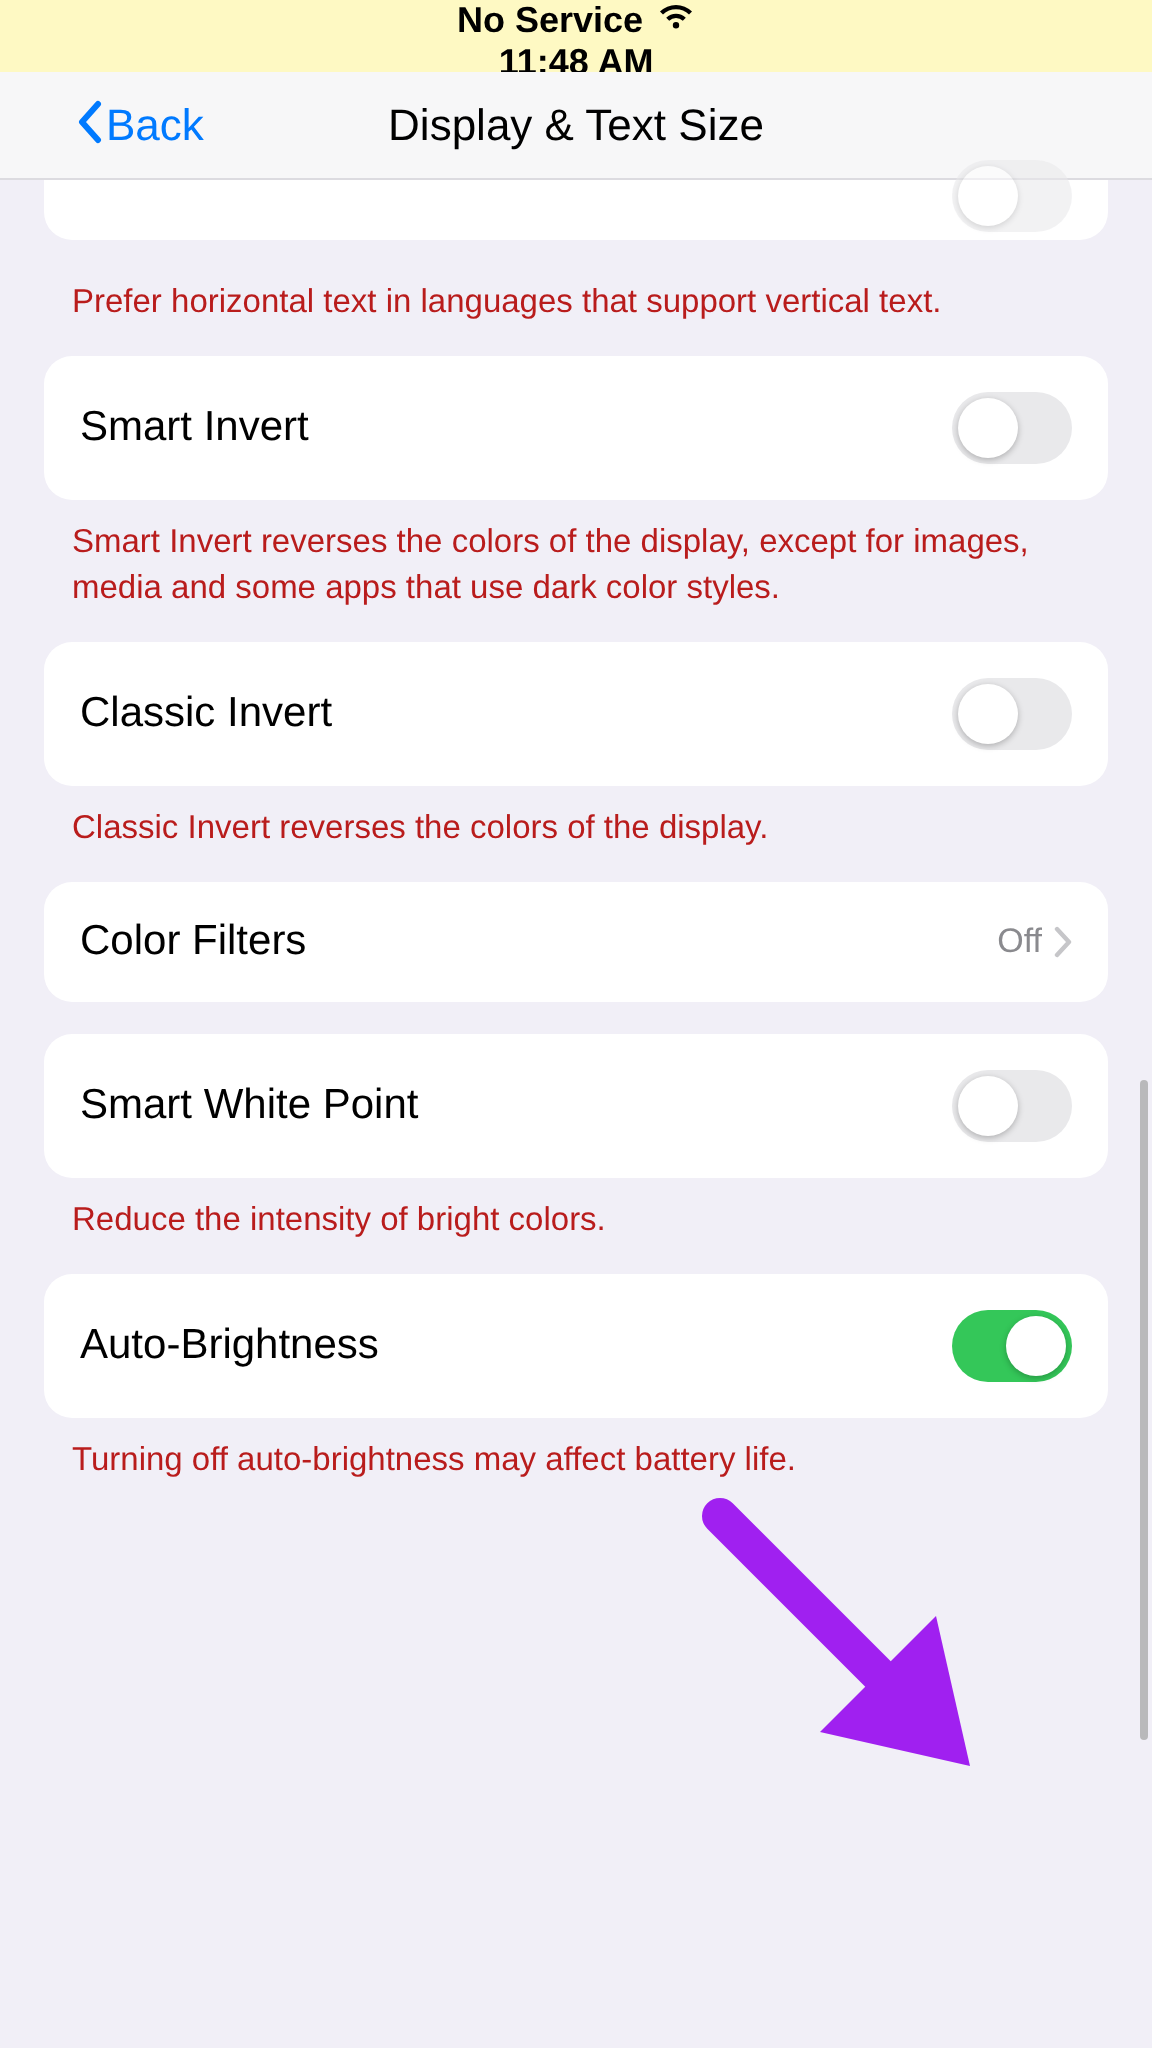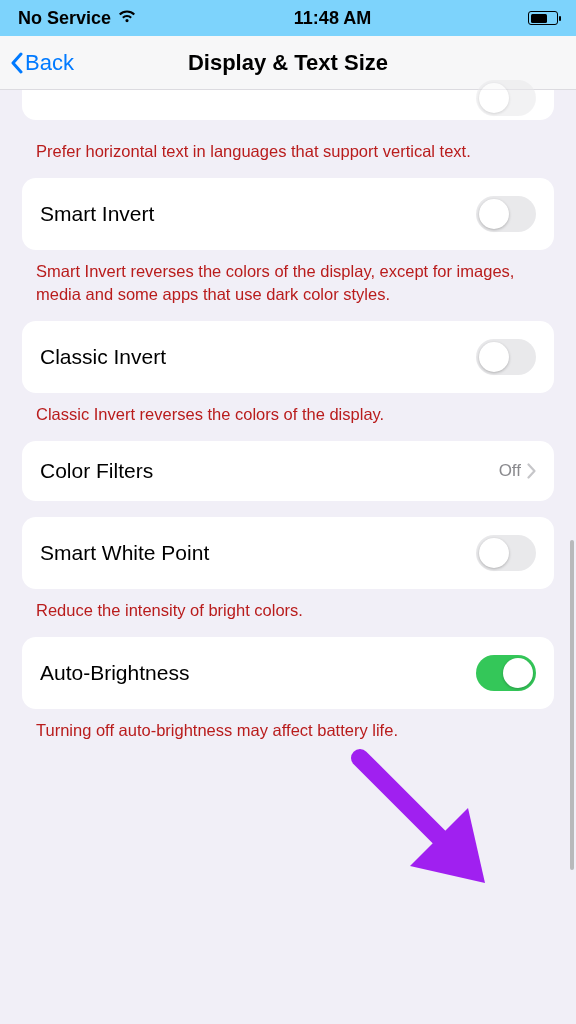--- a/index.html
+++ b/index.html
@@ -5,28 +5,29 @@
   * { box-sizing: border-box; margin: 0; padding: 0; }
   html, body {
     width: 576px;
     height: 1024px;
     font-family: -apple-system, "Helvetica Neue", Arial, sans-serif;
     background: #f1eff7;
     overflow: hidden;
   }
   .statusbar {
     height: 36px;
-    background: #7dd3fc;
+    background: #fef9c3;
     display: flex;
     align-items: center;
     justify-content: space-between;
     padding: 0 18px;
     font-size: 18px;
     font-weight: 600;
     color: #000;
+    flex-direction: column;
   }
   .statusbar .left { display:flex; align-items:center; gap:6px; }
   .statusbar .time { font-weight:700; }
   .statusbar .right { display:flex; align-items:center; }
   .wifi-icon { display:inline-block; }
   .battery {
     width: 30px; height: 14px;
     border: 1.5px solid #000;
     border-radius: 3px;
     position: relative;
@@ -49,36 +50,37 @@
 
   .navbar {
     height: 54px;
     background: #f7f7f8;
     border-bottom: 1px solid #dcdbe0;
     display:flex;
     align-items:center;
     position:relative;
   }
   .back-btn {
-    display:flex; align-items:center;
+    display:flex; 
     color:#007aff;
     font-size: 22px;
     padding-left: 10px;
     cursor:pointer;
+    margin-left:28px;
   }
   .chevron {
     width: 13px; height: 22px;
     margin-right: 2px;
   }
   .nav-title {
     position:absolute;
     left:0; right:0;
     text-align:center;
     font-size: 22px;
-    font-weight: 700;
+    font-weight: 400;
     color:#000;
     pointer-events:none;
   }
 
   .content {
     padding: 0 22px;
     position:relative;
   }
 
   .partial-row {

